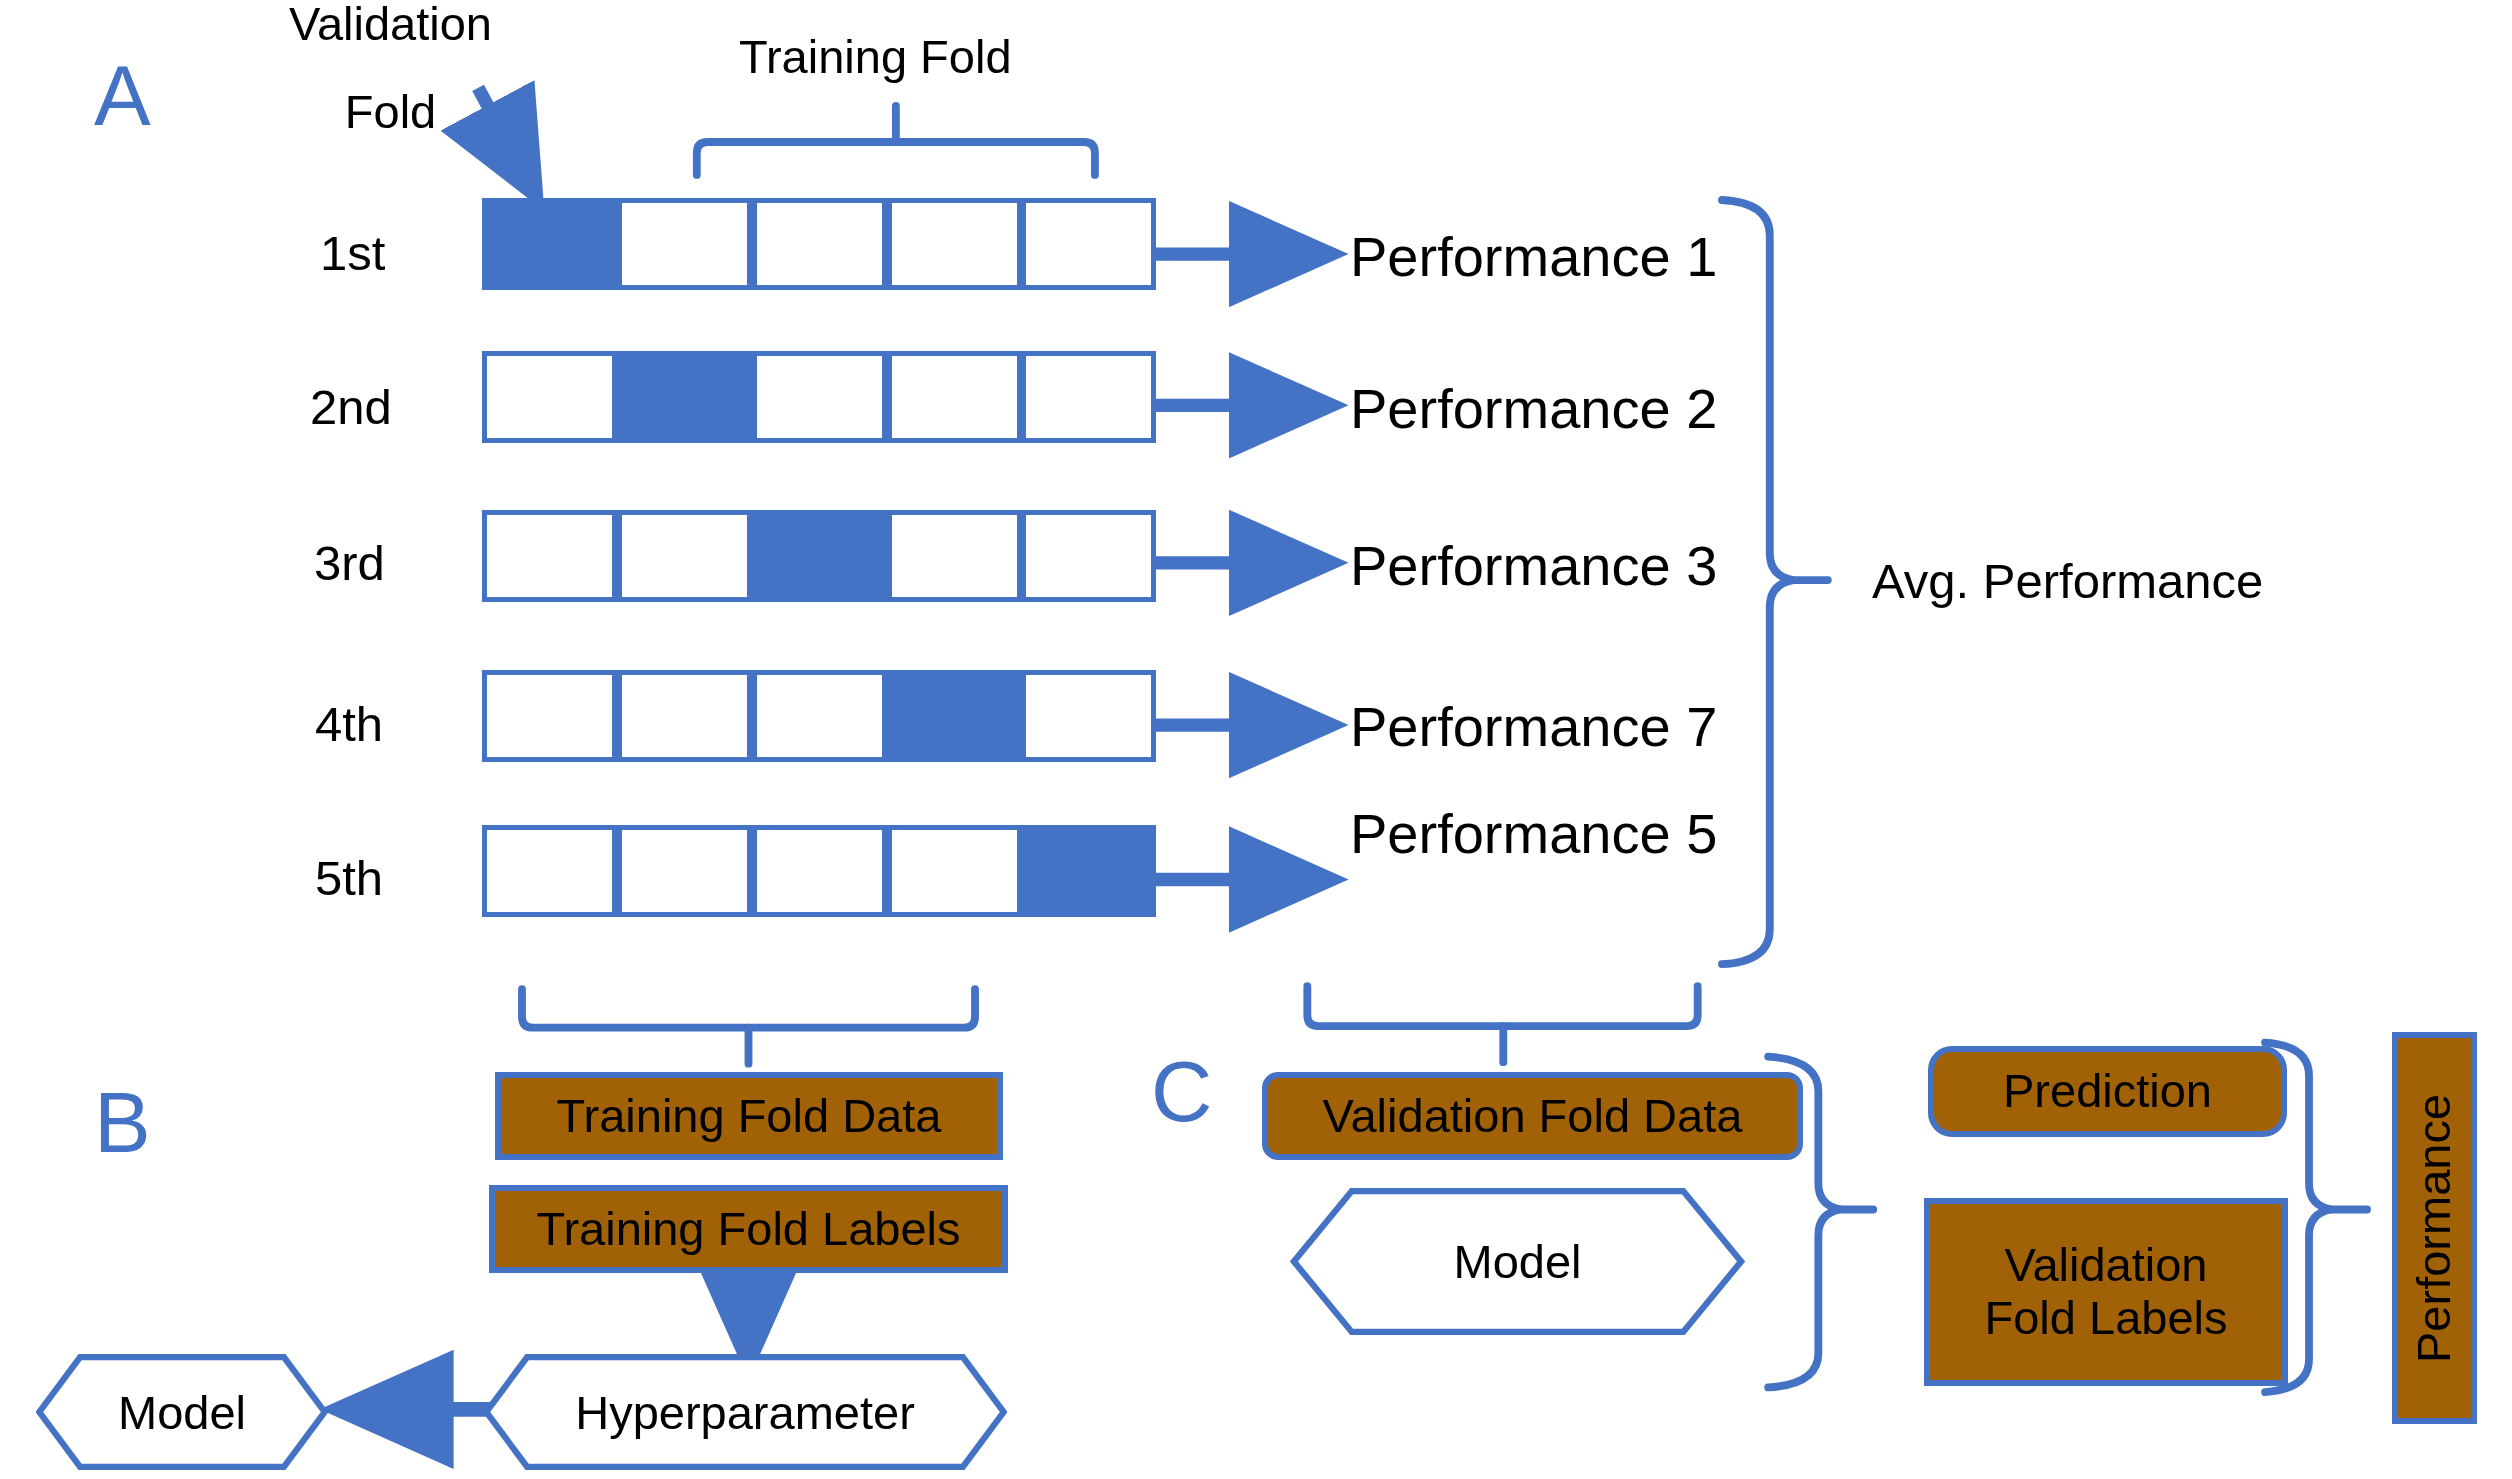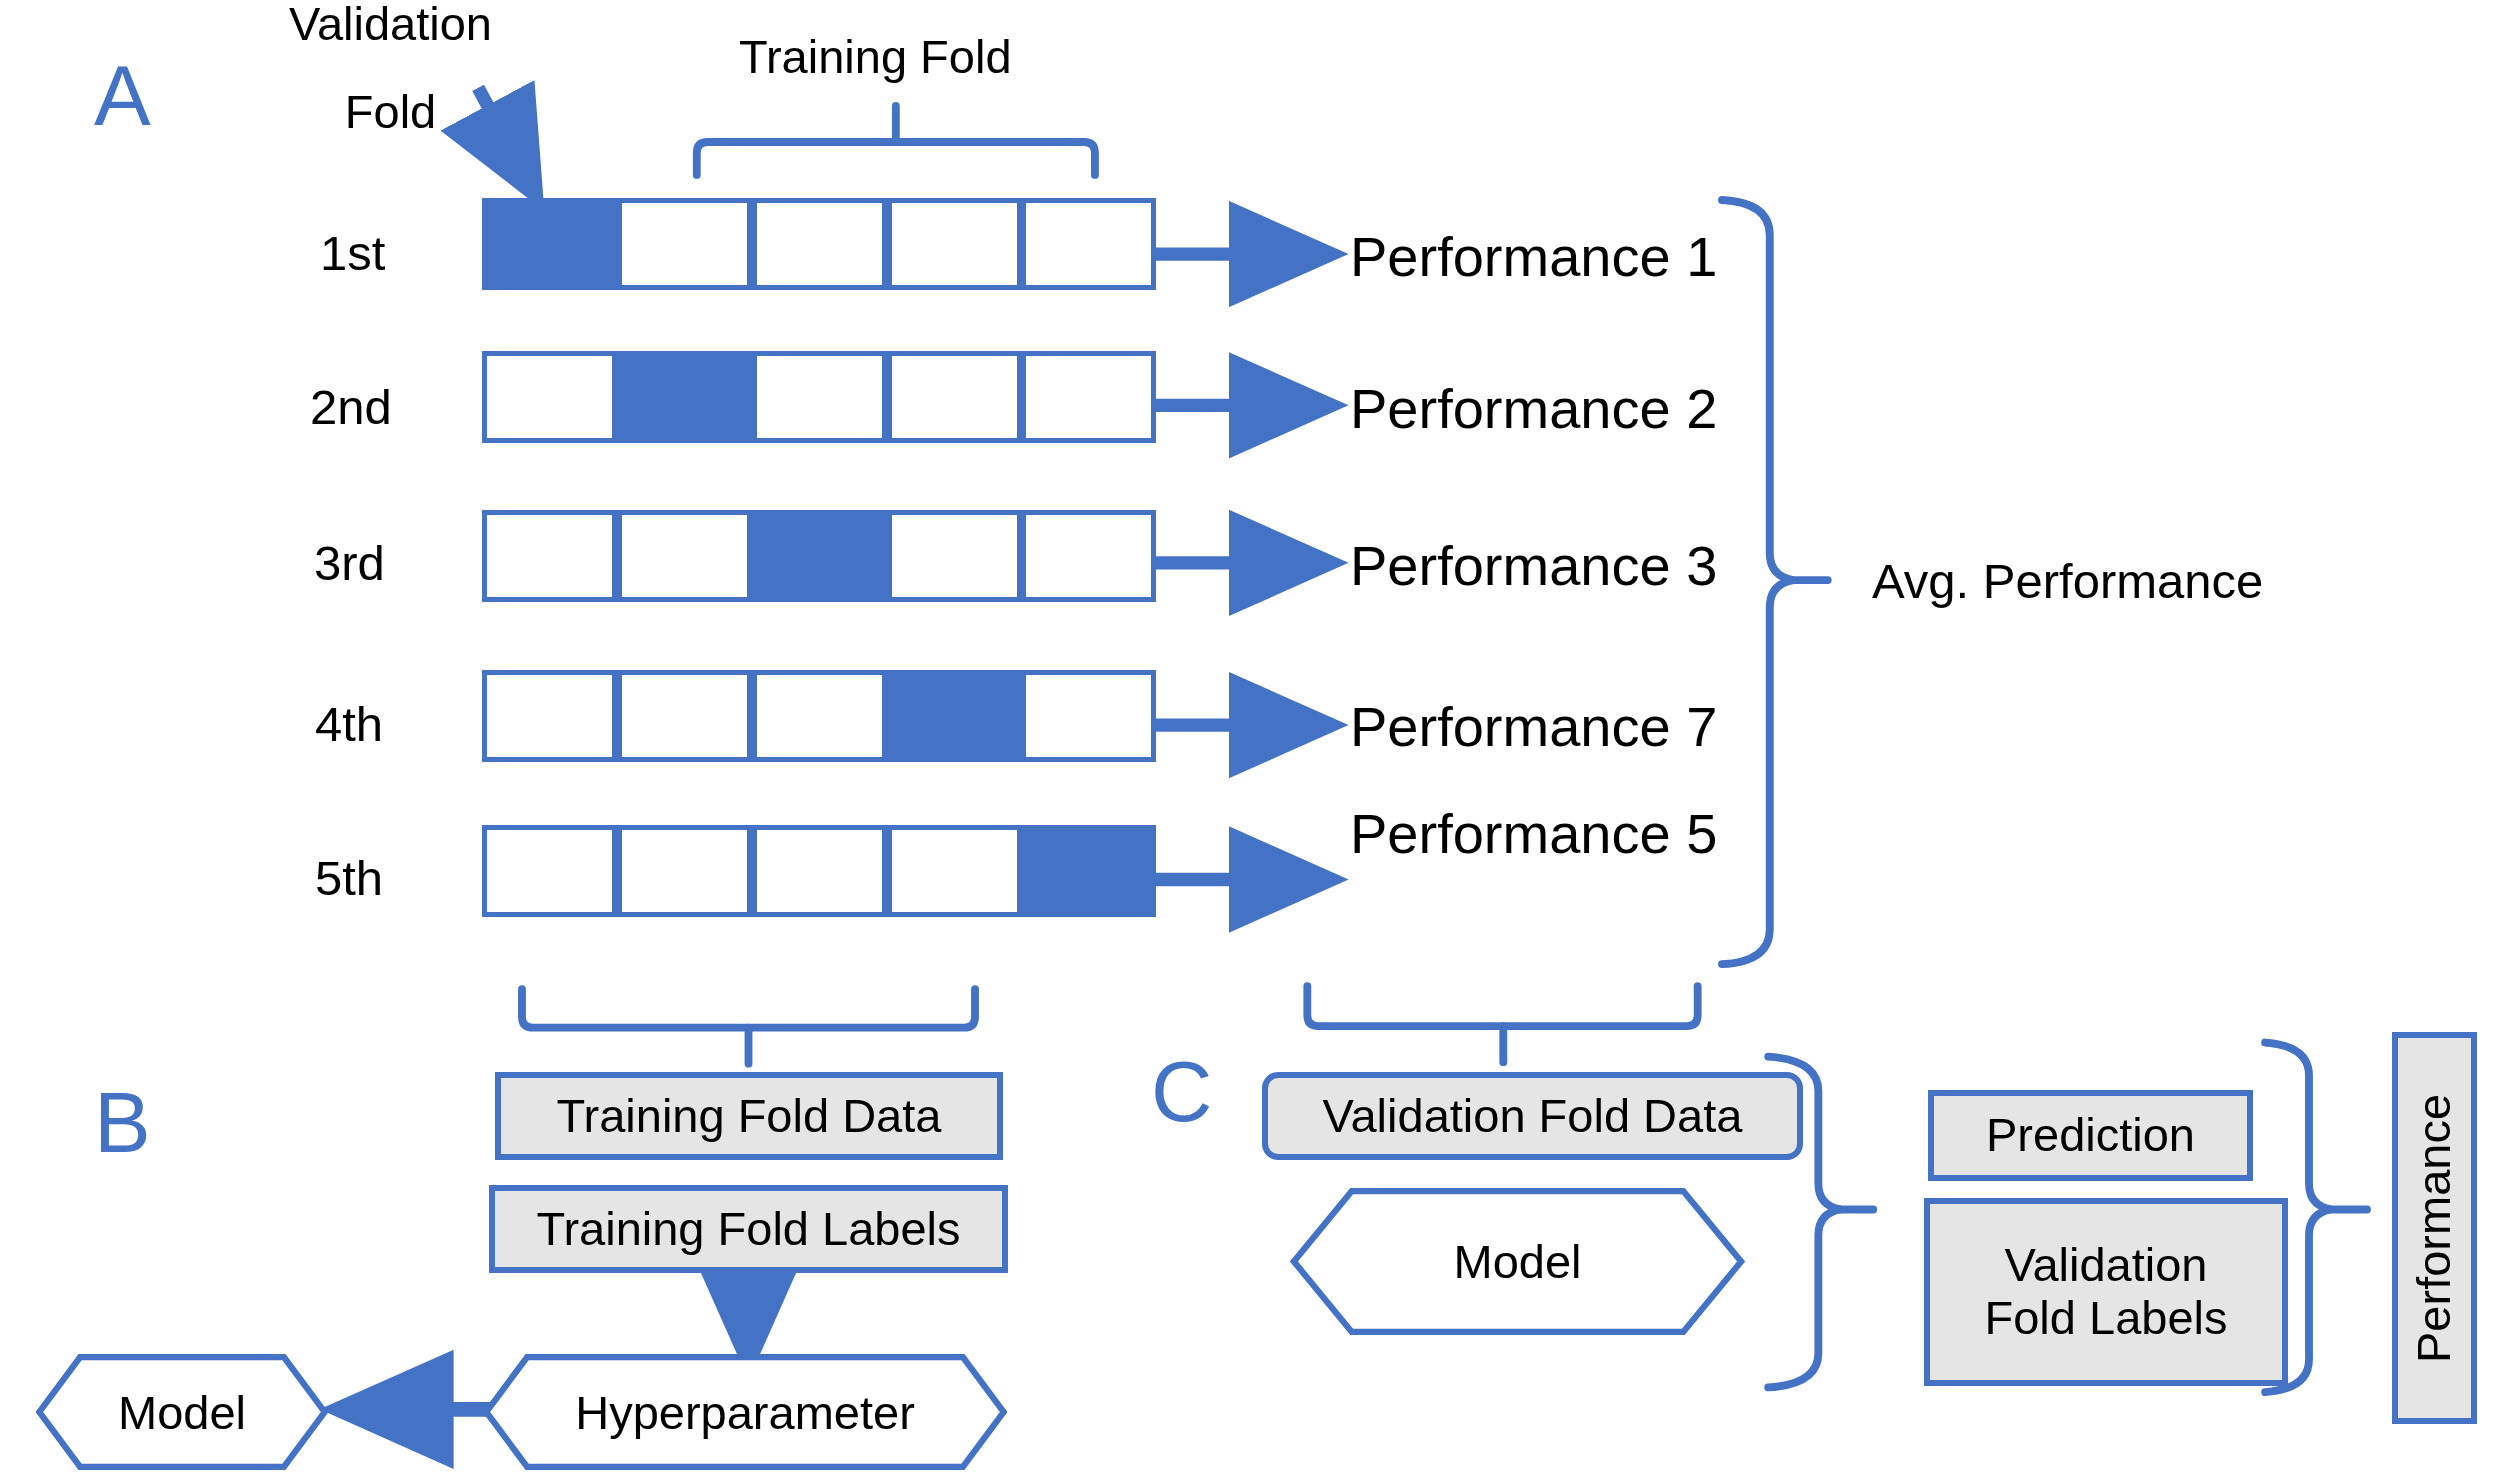--- a/index.html
+++ b/index.html
@@ -20,21 +20,21 @@
   .rowlabel{font-size:49px;color:#000;}
   .perflabel{font-size:56px;color:#000;}
   .avglabel{font-size:49px;color:#000;}
 
   
   .cell{position:absolute;box-sizing:border-box;border:5.5px solid #4472C4;background:#ffffff;}
   .cell.val{background:#4472C4;border-color:#4472C4;}
 
   
   .pbox{
-    position:absolute;box-sizing:border-box;border:6.3px solid #4472C4;background:#e5e5e5;
+    position:absolute;box-sizing:border-box;border:6.3px solid #4472C4;background:#a16207;
     display:flex;align-items:center;justify-content:center;text-align:center;
     font-size:47px;color:#000;line-height:1.12;
   }
   .pbox.vertical{
     writing-mode:vertical-rl;transform:rotate(180deg);
   }
   
   .hexwrap{position:absolute;}
   .hexlabel{
     position:absolute;left:0;top:0;width:100%;height:100%;
@@ -186,21 +186,21 @@
 
   <div class="pbox" style="left:1262px;top:1072px;width:541px;height:88px;border-radius:16px;">Validation Fold Data</div>
 
   <div class="hexwrap" style="left:1290px;top:1188px;width:455px;height:147px;">
     <svg width="455" height="147" viewBox="0 0 580 188" xmlns="http://www.w3.org/2000/svg">
       <polygon points="78,4 502,4 576,94 502,184 78,184 4,94" fill="#ffffff" stroke="#4472C4" stroke-width="8"></polygon>
     </svg>
     <div class="hexlabel">Model</div>
   </div>
 
-  <div class="pbox" style="left:1928px;top:1090px;width:325px;height:91px;">Prediction</div>
+  <div class="pbox" style="left:1928px;top:1046px;width:359px;height:91px;border-radius:24px;">Prediction</div>
 
   <div class="pbox" style="left:1924px;top:1198px;width:364px;height:188px;flex-direction:column;">
     <span>Validation</span>
     <span>Fold Labels</span>
   </div>
 
   <div class="pbox vertical" style="left:2392px;top:1032px;width:85px;height:392px;">Performance</div>
 
 </div>
 

